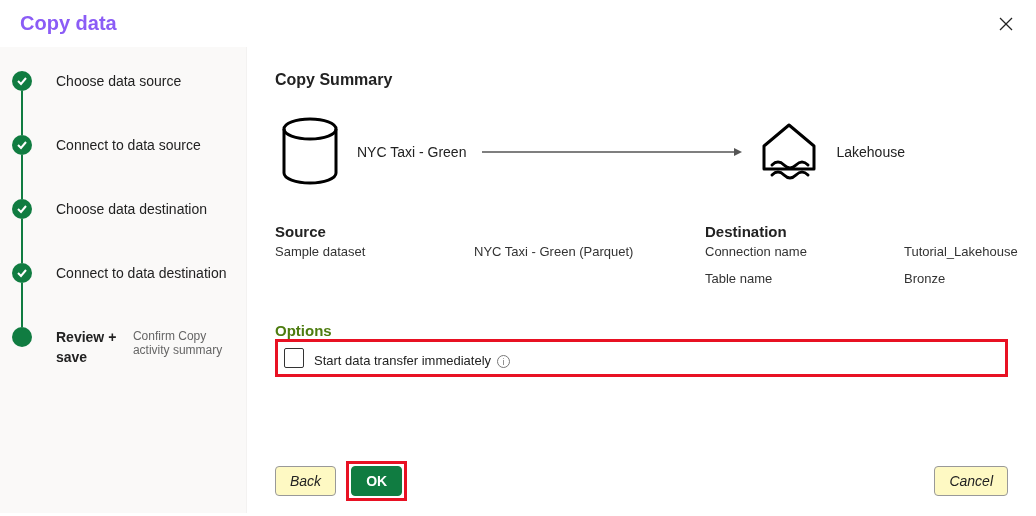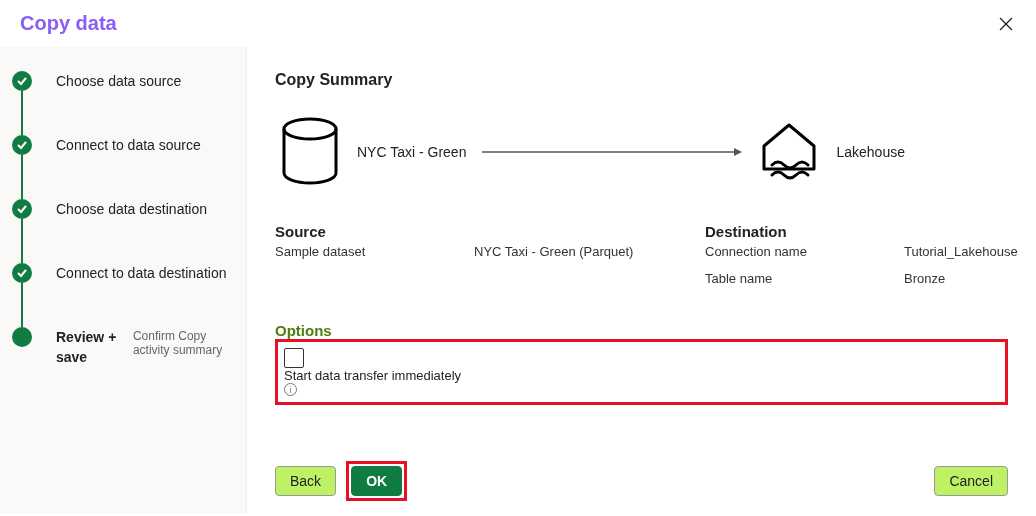--- a/index.html
+++ b/index.html
@@ -141,24 +141,23 @@
     .kv .k { width: 175px; color: #333; }
     .kv .v { color: #333; }
     .options-title {
       font-size: 15px;
       font-weight: 600;
       margin-bottom: 0;
       color: #4d7c0f;
     }
     .highlight-opt {
       display: inline-flex;
-      align-items: flex-start;
+      align-items: flex-end;
       border: 3px solid #e81123;
       padding: 6px 10px 6px 6px;
-      flex-direction: column;
     }
     .chk {
       width: 20px;
       height: 20px;
       border: 1.5px solid #333;
       border-radius: 2px;
       margin-right: 10px;
       background: #fff;
     }
     .chk-label {
@@ -186,23 +185,24 @@
     }
     .footer-left { display: flex; align-items: center; gap: 10px; }
     .btn {
       padding: 6px 14px;
       font-size: 14px;
       border-radius: 4px;
       cursor: pointer;
       font-family: inherit;
     }
     .btn-secondary {
-      background: #bef264;
+      background: #fef9c3;
       border: 1px solid #999;
       color: #222;
+      font-style: italic;
     }
     .btn-primary {
       background: #107c41;
       border: 1px solid #107c41;
       color: #fff;
       font-weight: 600;
     }
     .highlight-btn {
       border: 3px solid #e81123;
       padding: 2px;

